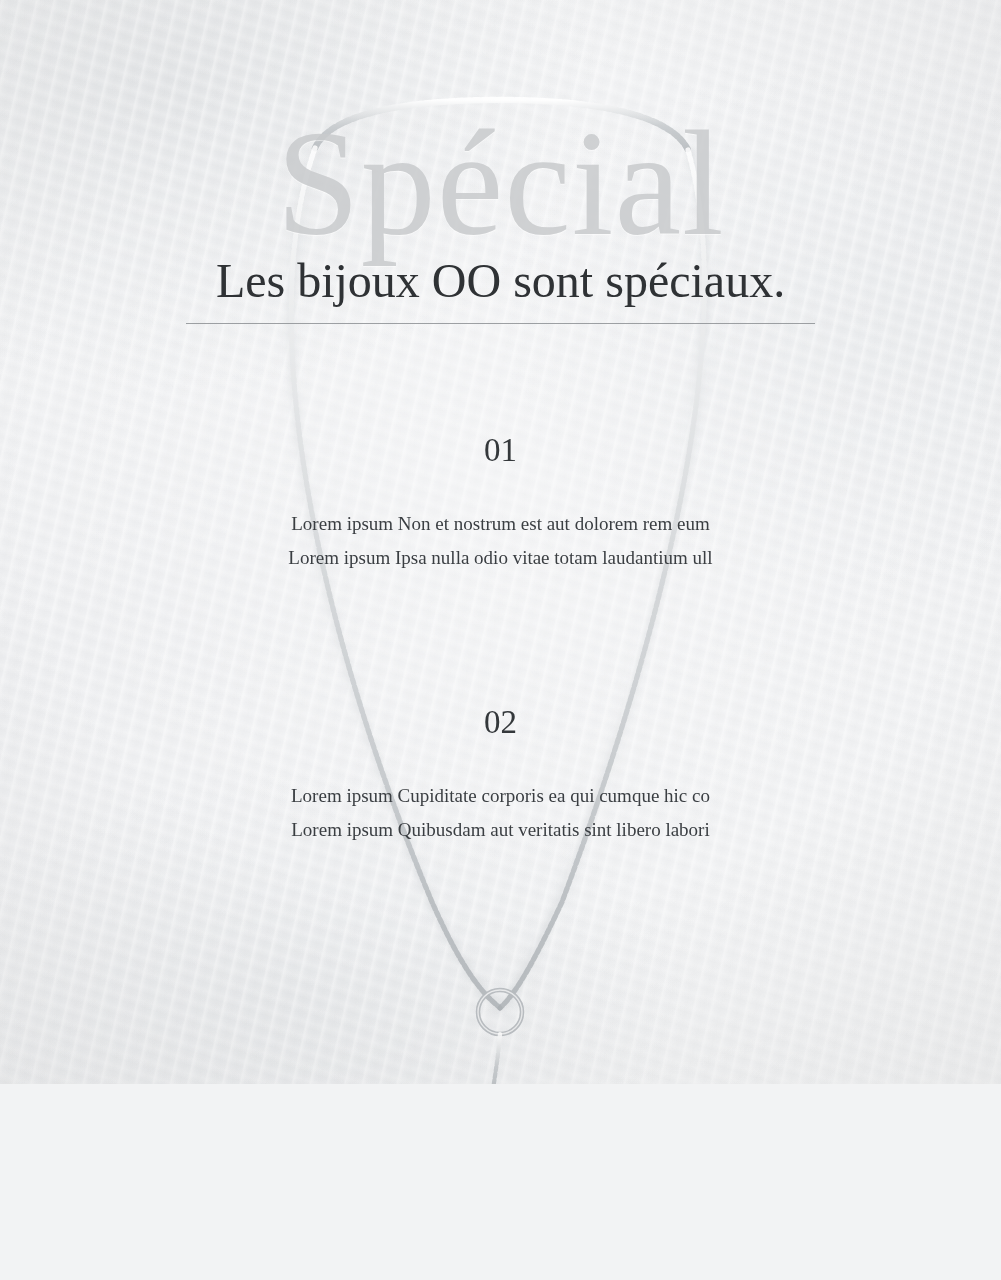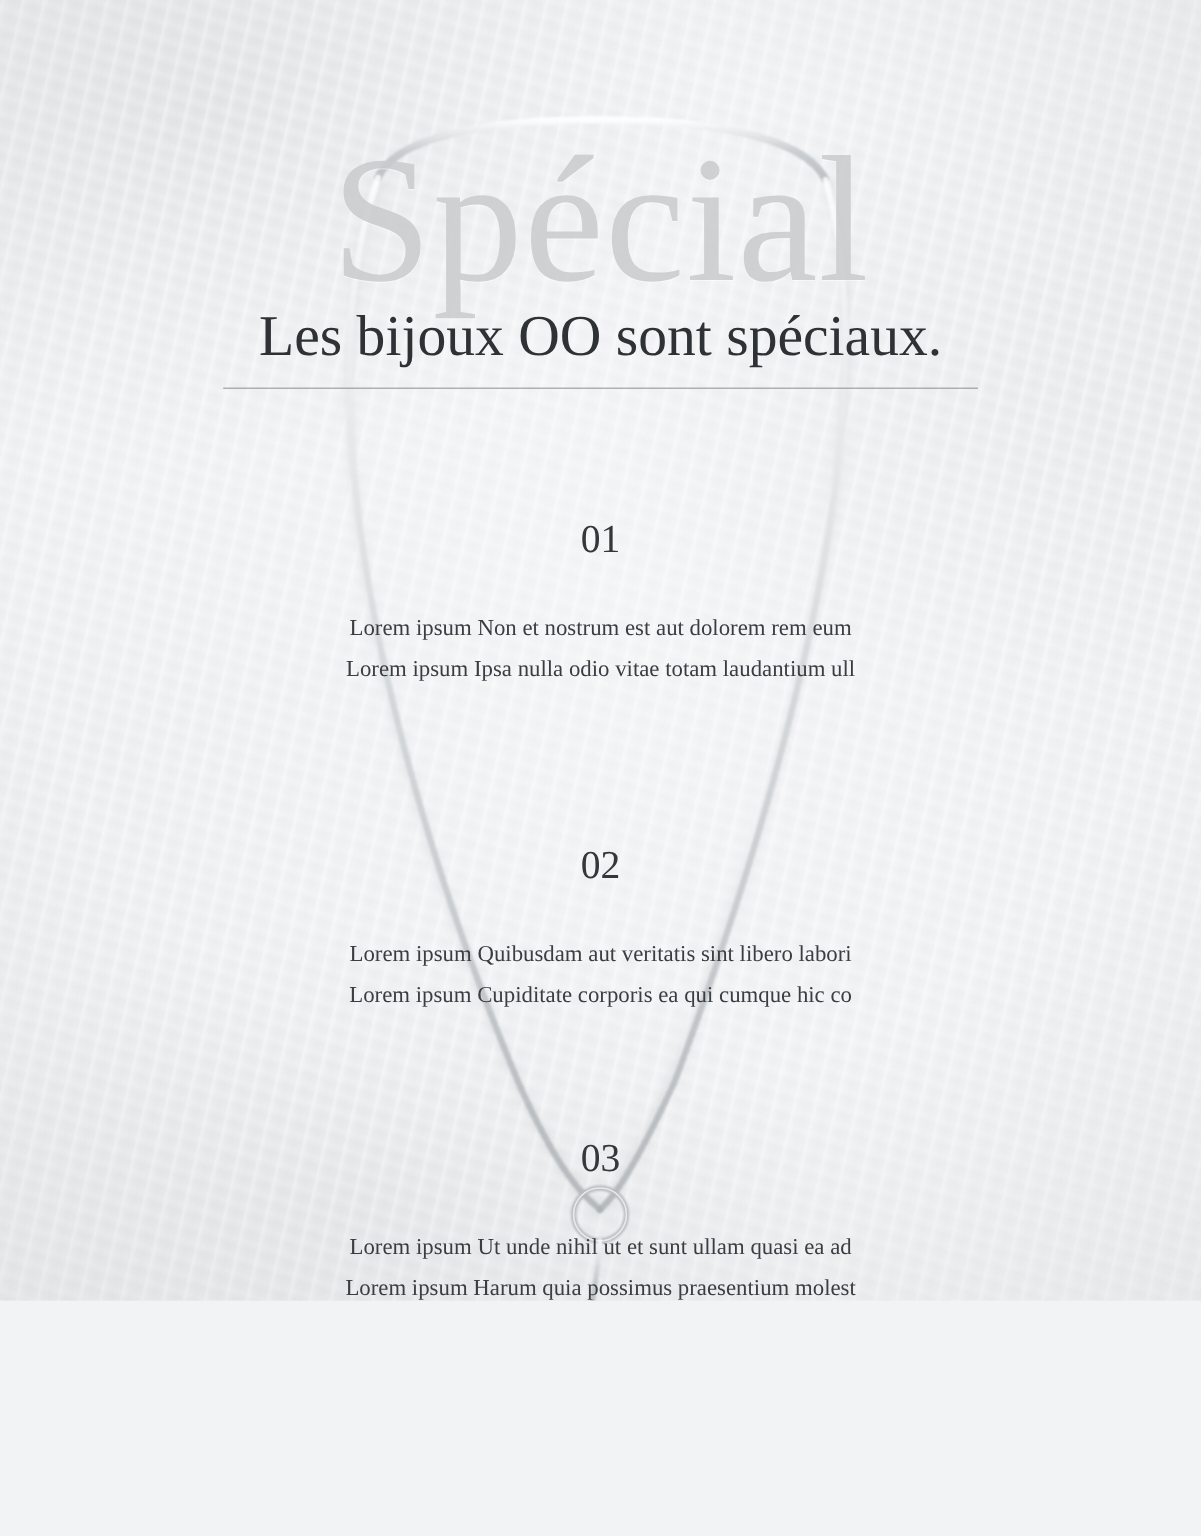--- a/index.html
+++ b/index.html
@@ -175,24 +175,19 @@
     <div class="rule"></div>
 
     <div class="section sec-1">
       <div class="section-num">01</div>
       <div class="section-line">Lorem ipsum Non et nostrum est aut dolorem rem eum</div>
       <div class="section-line">Lorem ipsum Ipsa nulla odio vitae totam laudantium ull</div>
     </div>
 
     <div class="section sec-2">
       <div class="section-num">02</div>
+      <div class="section-line">Lorem ipsum Cupiditate corporis ea qui cumque hic co</div>
       <div class="section-line">Lorem ipsum Quibusdam aut veritatis sint libero labori</div>
-      <div class="section-line">Lorem ipsum Cupiditate corporis ea qui cumque hic co</div>
     </div>
 
-    <div class="section sec-3">
-      <div class="section-num">03</div>
-      <div class="section-line">Lorem ipsum Ut unde nihil ut et sunt ullam quasi ea ad</div>
-      <div class="section-line">Lorem ipsum Harum quia possimus praesentium molest</div>
-    </div>
 
   </div>
 </div>
 
 </body></html>

